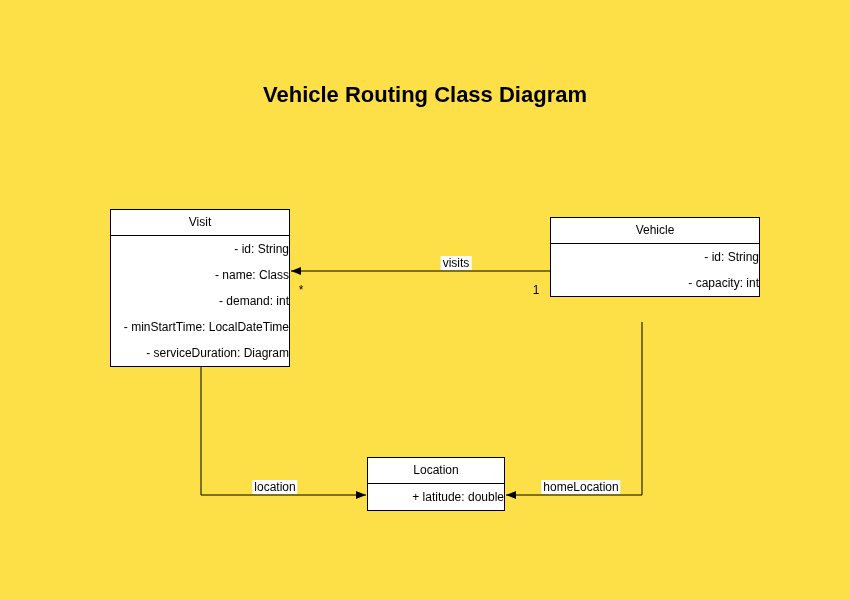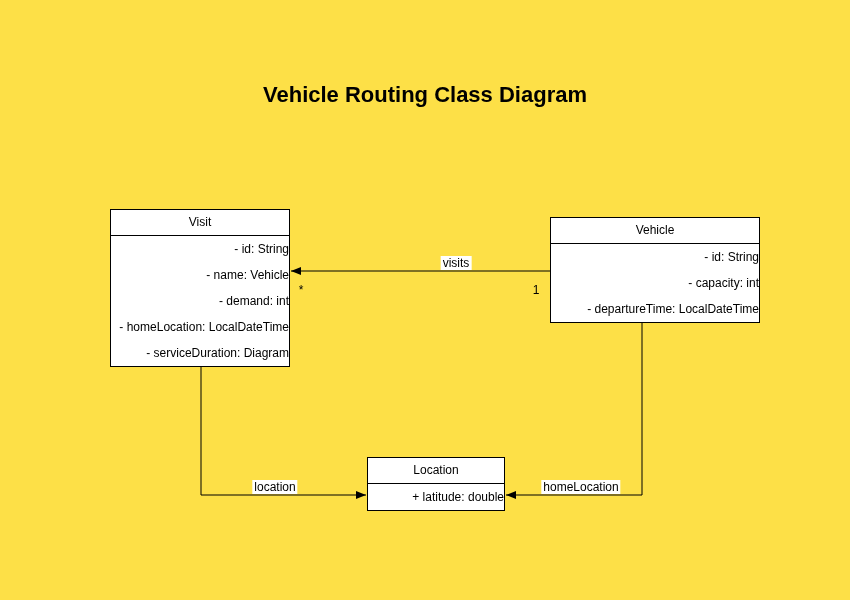--- a/index.html
+++ b/index.html
@@ -98,31 +98,30 @@
       </marker>
     </defs>
     <line x1="550" y1="271" x2="291" y2="271" stroke="#000000" stroke-width="1" marker-end="url(#arrowhead)"></line>
     <polyline points="201,360 201,495 366,495" fill="none" stroke="#000000" stroke-width="1" marker-end="url(#arrowhead)"></polyline>
     <polyline points="642,322 642,495 506,495" fill="none" stroke="#000000" stroke-width="1" marker-end="url(#arrowhead)"></polyline>
   </svg>
 
   <div class="uml-class class-visit">
     <div class="uml-class-title">Visit</div>
     <div class="uml-attr">- id: String</div>
-    <div class="uml-attr">- name: Vehicle</div>
+    <div class="uml-attr">- name: Class</div>
     <div class="uml-attr">- demand: int</div>
-    <div class="uml-attr">- homeLocation: LocalDateTime</div>
+    <div class="uml-attr">- minStartTime: LocalDateTime</div>
     <div class="uml-attr">- serviceDuration: Diagram</div>
   </div>
 
   <div class="uml-class class-vehicle">
     <div class="uml-class-title">Vehicle</div>
     <div class="uml-attr">- id: String</div>
     <div class="uml-attr">- capacity: int</div>
-    <div class="uml-attr">- departureTime: LocalDateTime</div>
   </div>
 
   <div class="uml-class class-location">
     <div class="uml-class-title">Location</div>
     <div class="uml-attr">+ latitude: double</div>
   </div>
 
   <div class="edge-label label-visits">visits</div>
   <div class="mult-label mult-star">*</div>
   <div class="mult-label mult-one">1</div>

